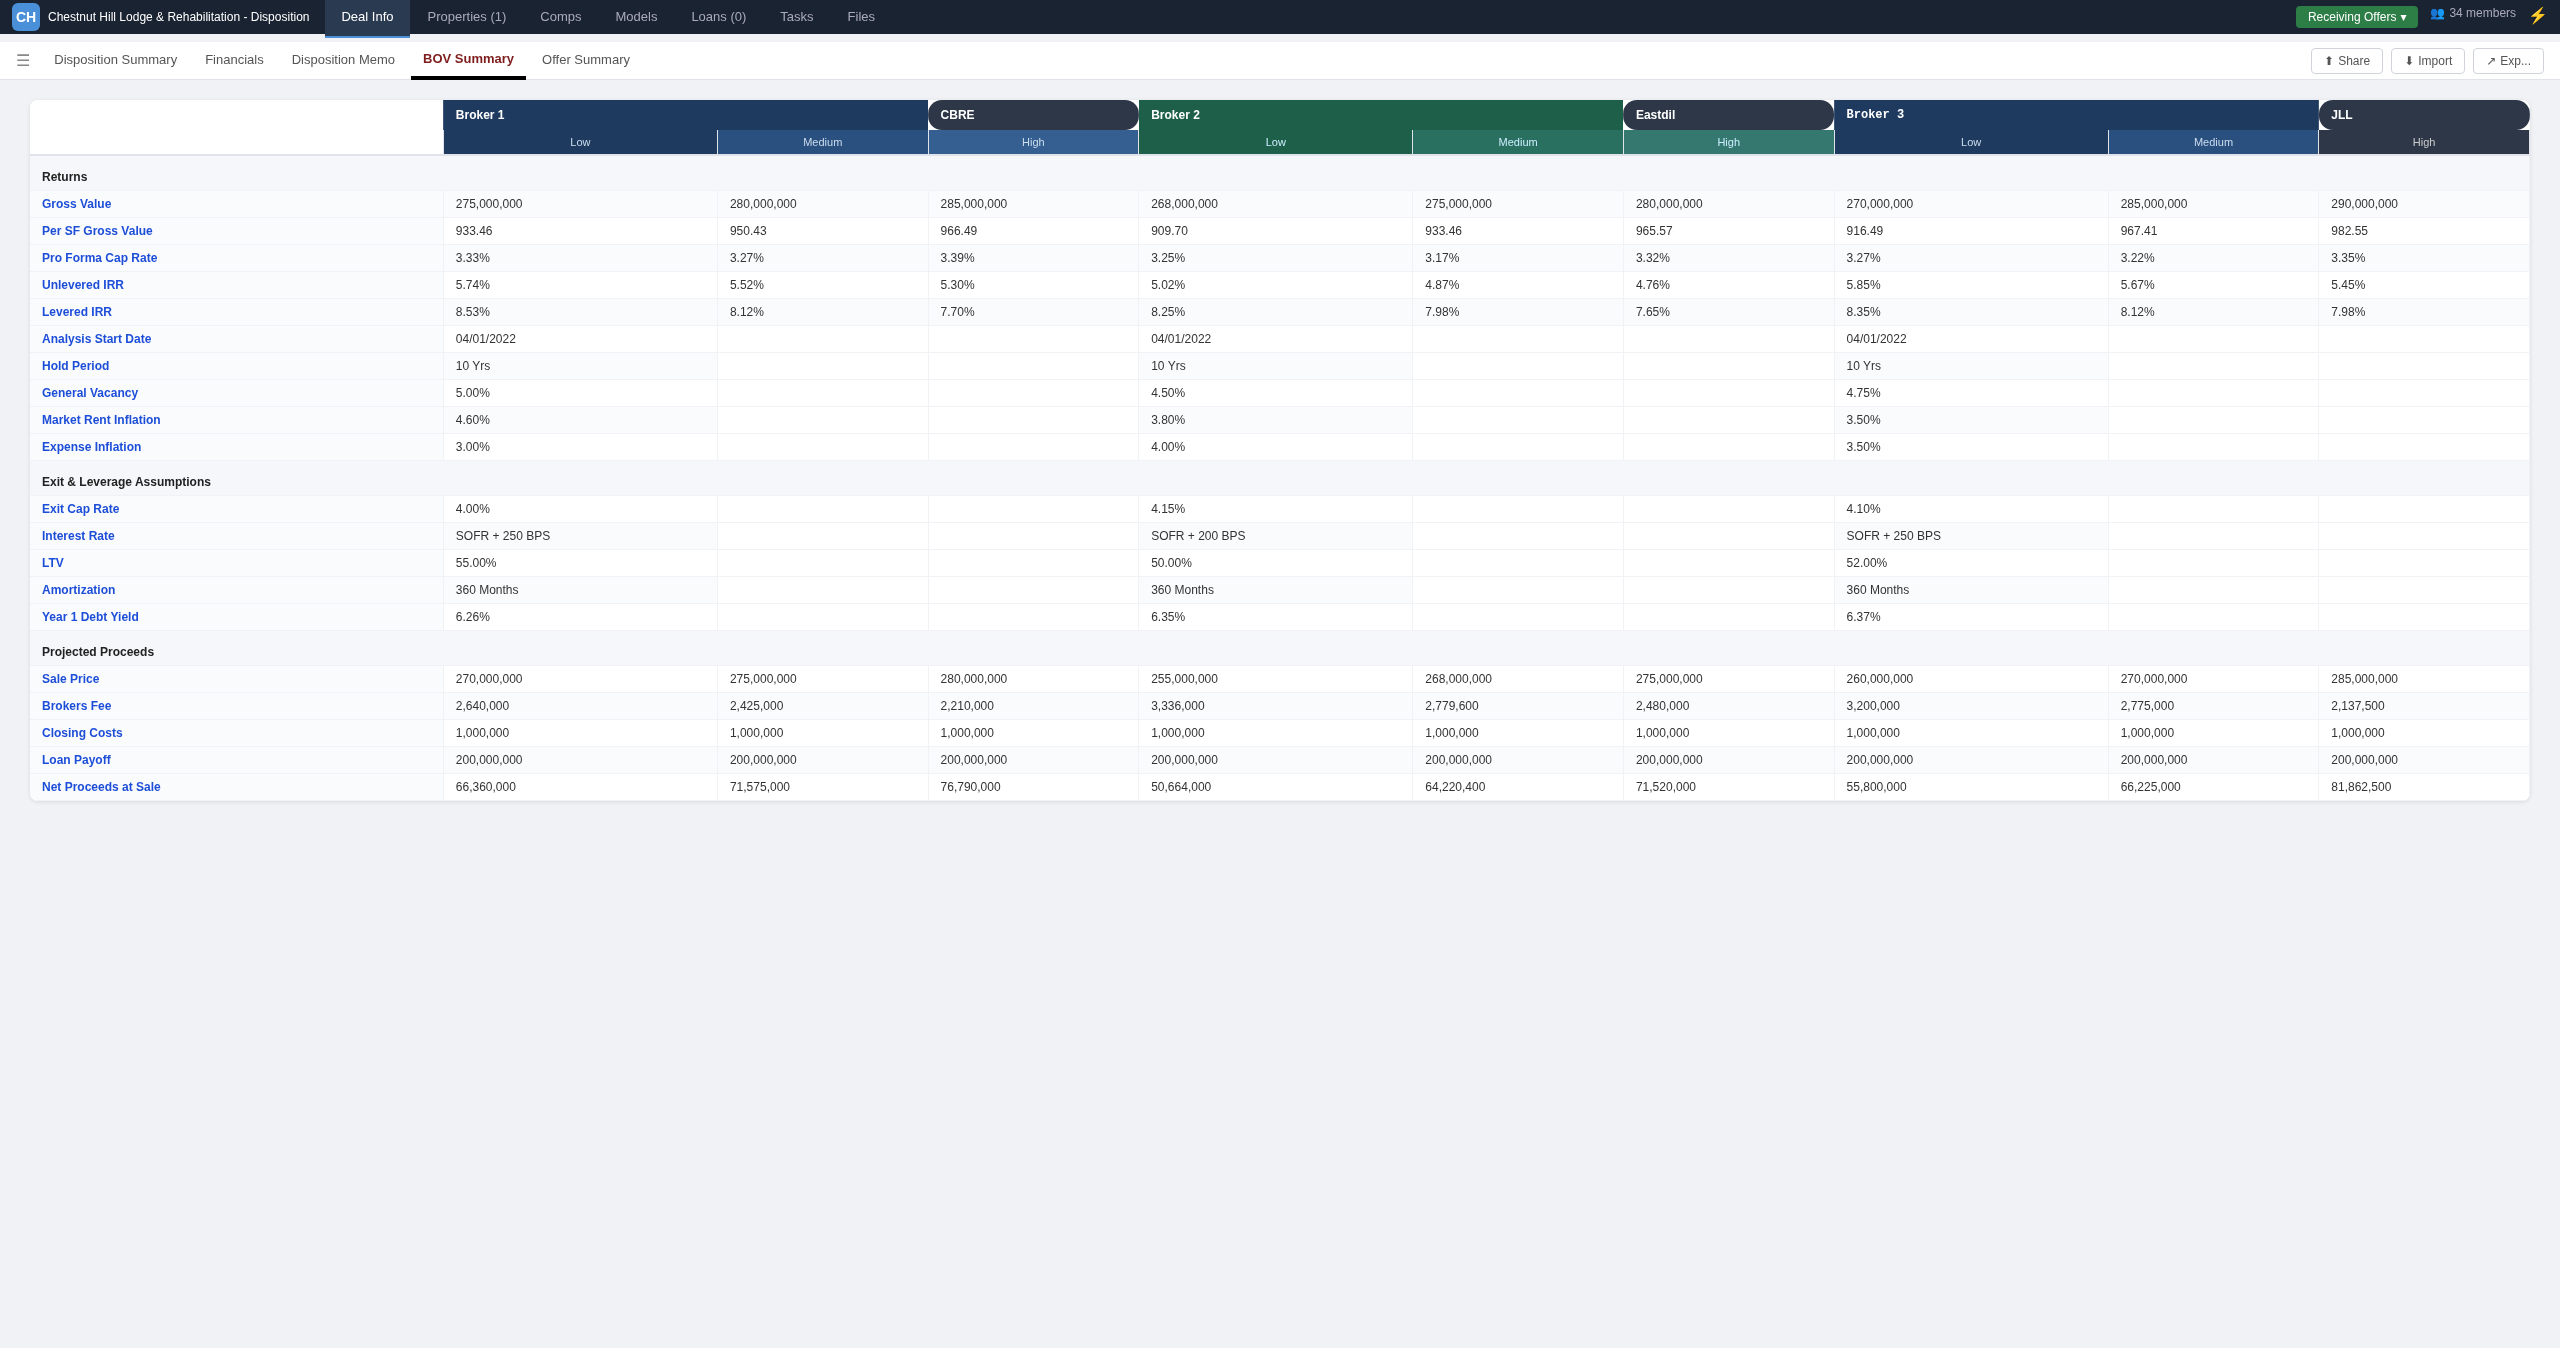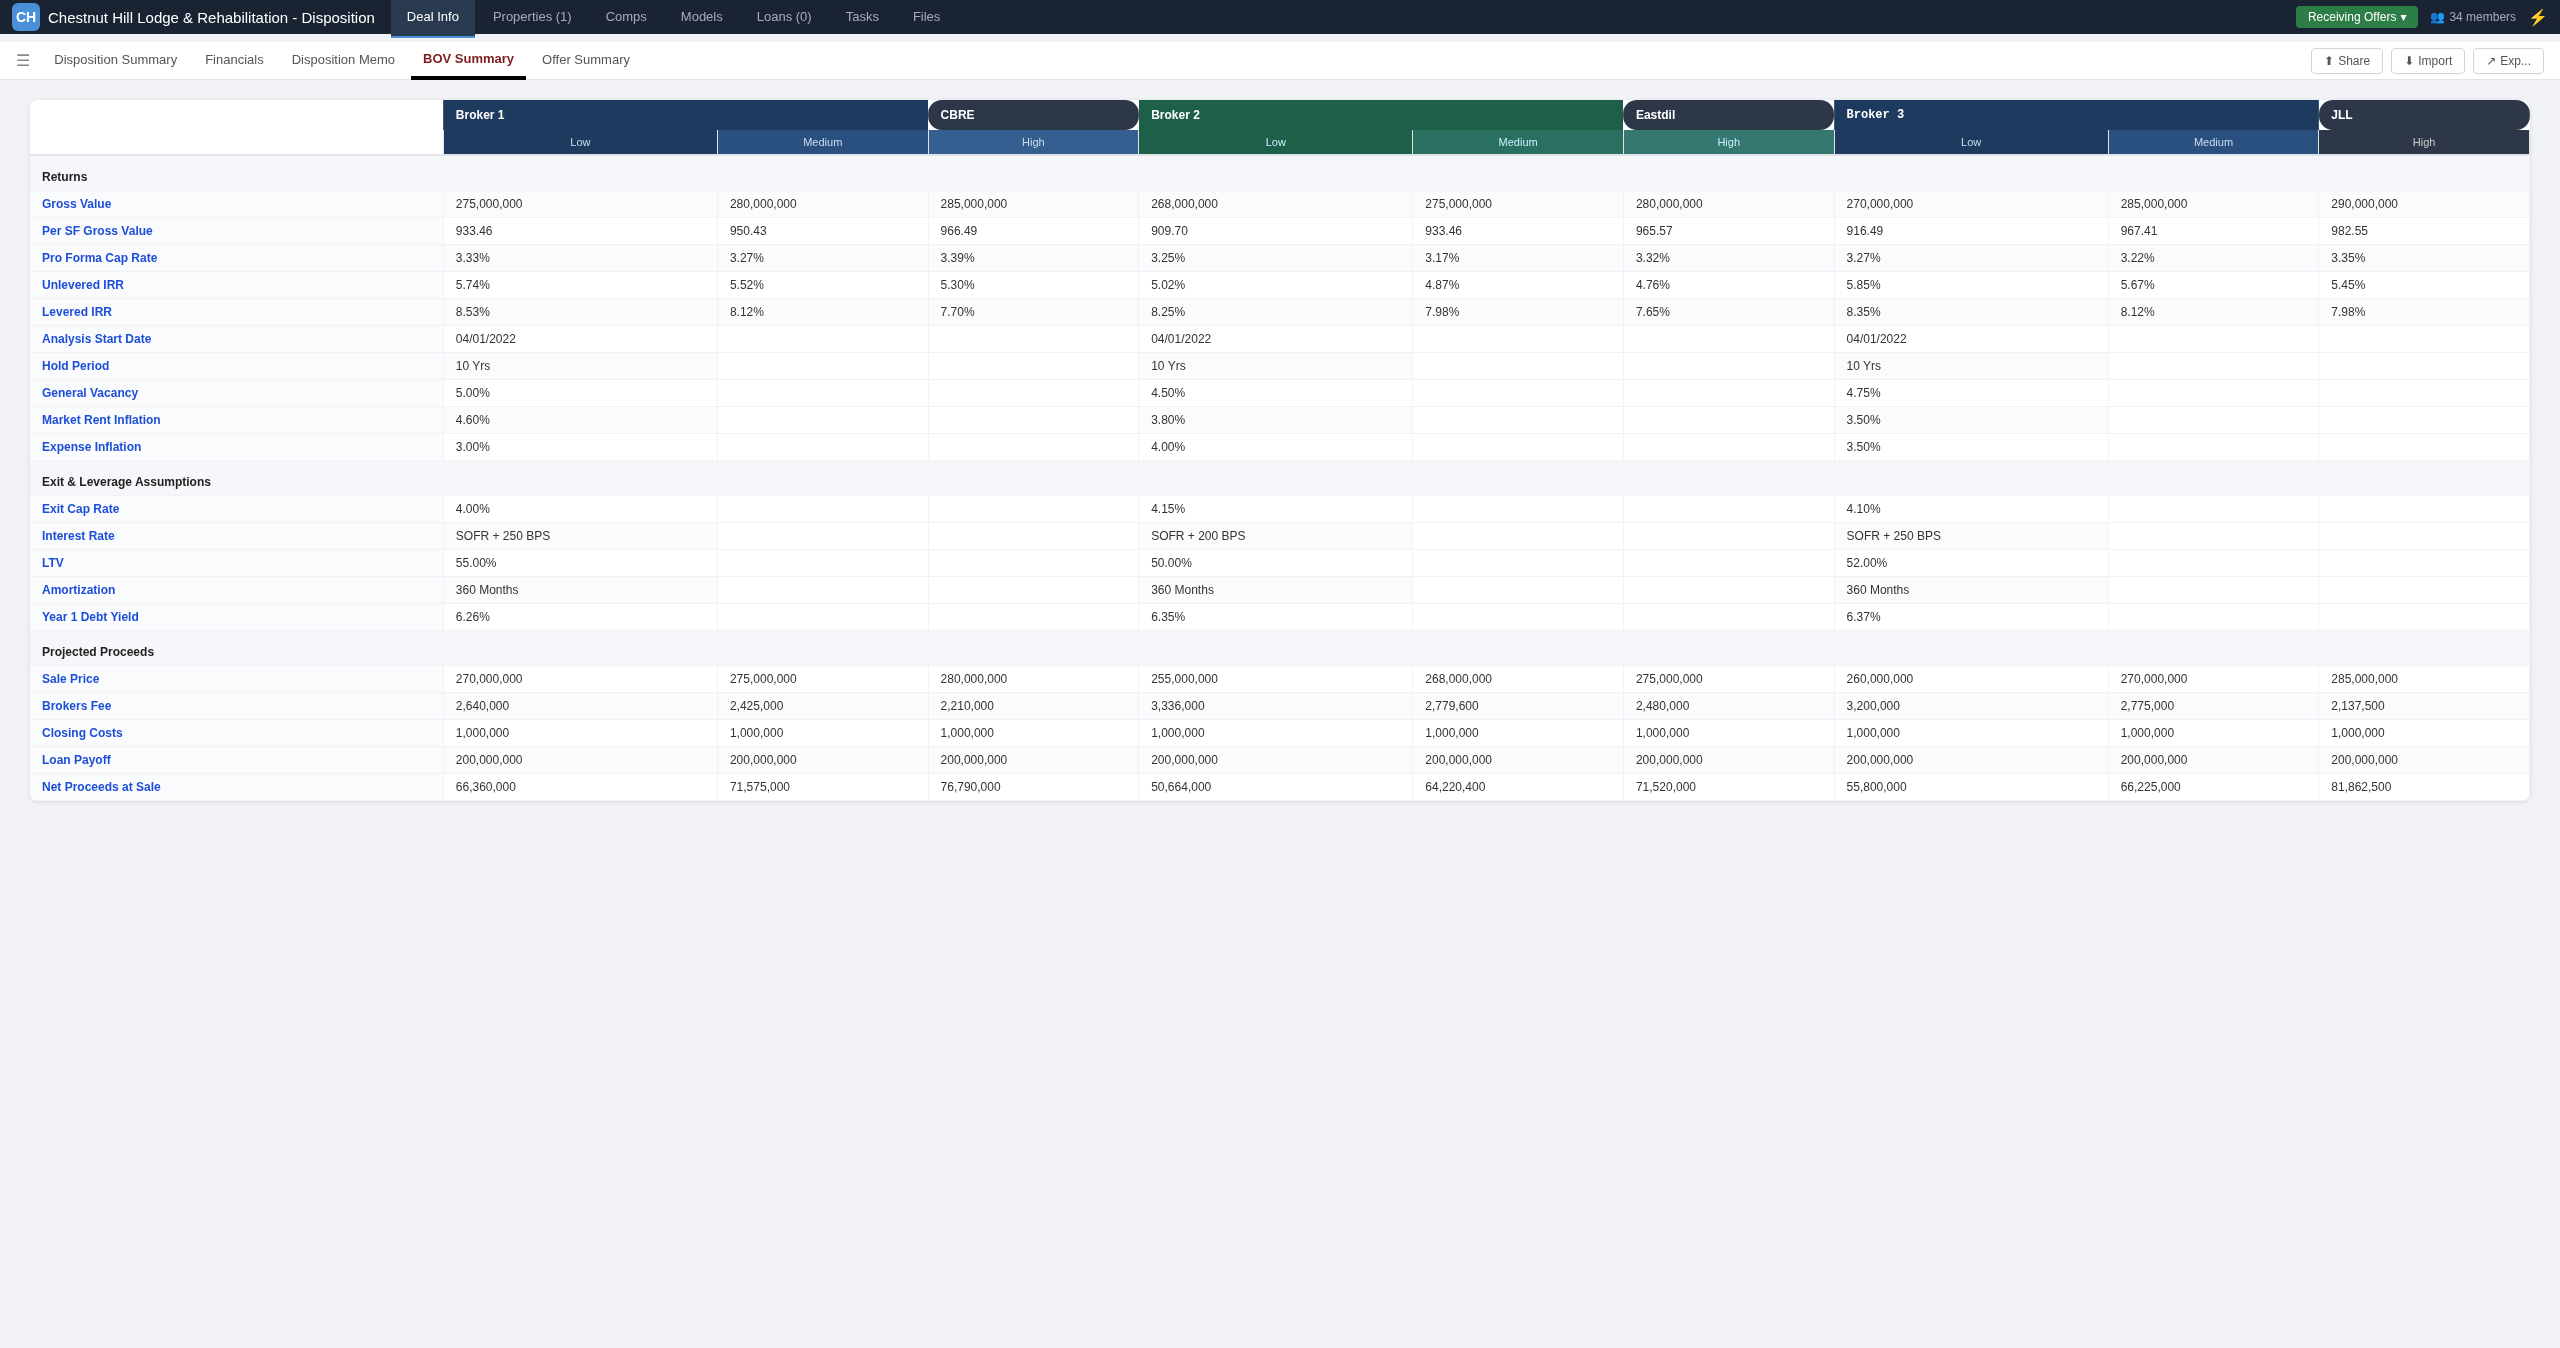--- a/index.html
+++ b/index.html
@@ -4,25 +4,25 @@
   <style>
     * { box-sizing: border-box; margin: 0; padding: 0; }
     body { font-family: -apple-system, BlinkMacSystemFont, 'Segoe UI', sans-serif; font-size: 13px; background: #f0f2f5; color: #333; overflow-x: hidden; }
 
     
     .top-nav {
       display: flex; align-items: center; background: #1a2332; color: #fff;
       height: 34px; padding: 0 12px; gap: 8px; position: fixed; top: 0; left: 0; right: 0; z-index: 100;
     }
     .app-logo { width: 28px; height: 28px; background: #4a90d9; border-radius: 6px; display: flex; align-items: center; justify-content: center; font-weight: bold; font-size: 14px; flex-shrink: 0; }
-    .deal-title { color: #fff; font-size: 15px; font-weight: 500; flex-shrink: 0; margin-right: 8px; }
+    .deal-title { color: #fff; font-size: 12px; font-weight: 500; flex-shrink: 0; margin-right: 8px; }
     .nav-tabs { display: flex; gap: 2px; flex: 1; }
     .nav-tab { padding: 0 16px; height: 42px; display: flex; align-items: center; cursor: pointer; font-size: 13px; color: #aab; border-bottom: 2px solid transparent; }
     .nav-tab.active { background: #2a3a50; border-bottom: 2px solid #4a90d9; color: #fff; }
-    .nav-right { display: flex; align-items: center; gap: 12px; margin-left: auto; }
+    .nav-right { display: flex; align-items: flex-start; gap: 12px; margin-left: auto; }
     .receiving-offers { background: #2d7d46; color: #fff; padding: 4px 12px; border-radius: 4px; font-size: 12px; cursor: pointer; display: flex; align-items: center; gap: 4px; }
     .members-badge { color: #aab; font-size: 12px; display: flex; align-items: center; gap: 4px; }
     .activity-icon { color: #4a90d9; font-size: 16px; cursor: pointer; }
 
     
     .sub-nav {
       display: flex; align-items: center; background: #fff; border-bottom: 1px solid #e0e4ea;
       height: 38px; padding: 0 16px; gap: 4px; position: fixed; top: 42px; left: 0; right: 0; z-index: 99;
     }
     .sub-nav-item { padding: 0 12px; height: 38px; display: flex; align-items: center; cursor: pointer; font-size: 13px; color: #555; border-bottom: 2px solid transparent; }

